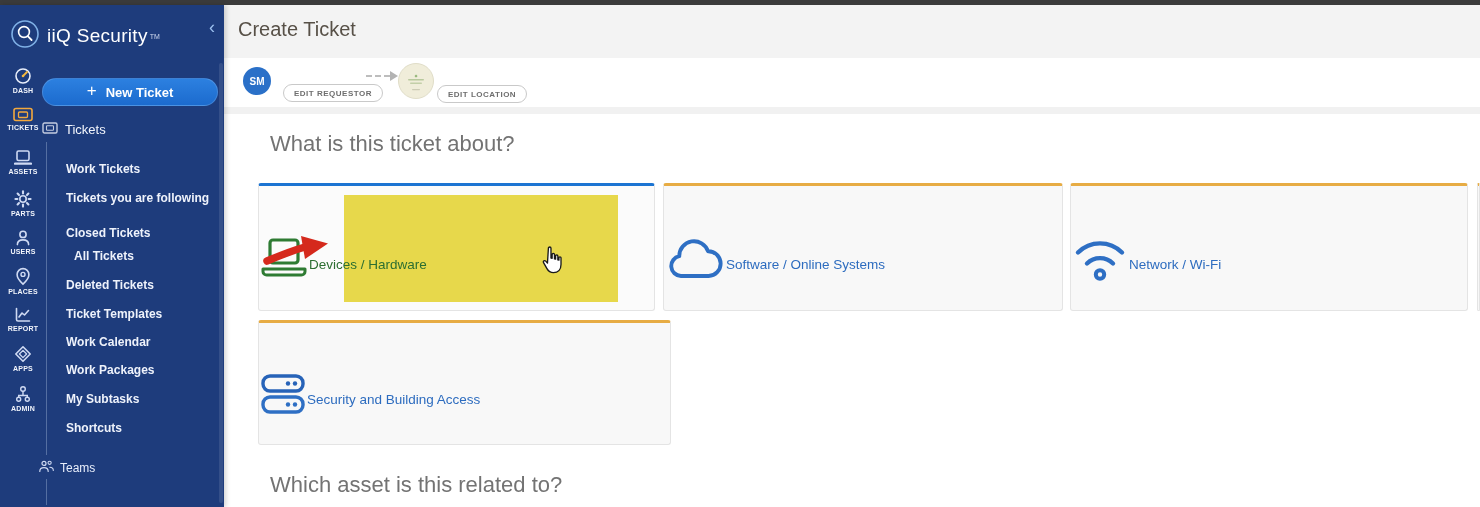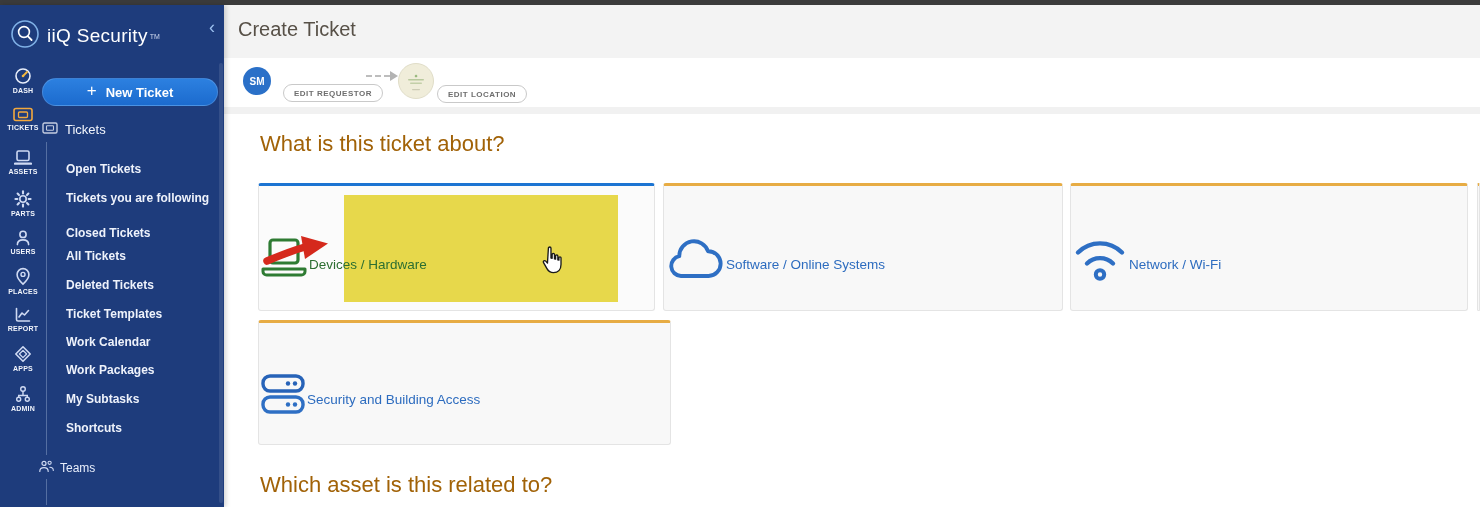--- a/index.html
+++ b/index.html
@@ -57,21 +57,21 @@
   .pill-requestor{left:59px;top:26px;}
   .pill-location{left:213px;top:27px;}
   .dash-arrow{position:absolute;left:142px;top:13px;width:32px;height:10px;}
   .dash-arrow .line{position:absolute;left:0;top:4px;width:24px;border-top:2px dashed #bdbdbd;}
   .dash-arrow .head{position:absolute;left:24px;top:0;width:0;height:0;border-left:8px solid #b3b3b3;
                     border-top:5px solid transparent;border-bottom:5px solid transparent;}
   .avatar-loc{position:absolute;left:174px;top:5px;width:36px;height:36px;border-radius:50%;
               background:#f0edda;border:1px solid #e0ddc8;box-sizing:border-box;cursor:pointer;
               overflow:hidden;}
 
-  .q-heading{position:absolute;font-size:22px;font-weight:300;color:#a16207;white-space:nowrap;}
+  .q-heading{position:absolute;font-size:22px;font-weight:300;color:#737373;white-space:nowrap;margin-left:10px;}
   .q1{left:260px;top:131px;}
   .q2{left:260px;top:472px;}
 
   .card{position:absolute;box-sizing:border-box;background:#f8f8f8;border:1px solid #e4e4e4;
         border-radius:3px;cursor:pointer;display:flex;flex-direction:row;align-items:center;
         padding-top:22px;}
   .card .icon-box{height:48px;display:flex;align-items:center;justify-content:center;z-index:2;}
   .card .card-label{margin-top:10px;font-size:13.5px;color:#2d6cbf;z-index:2;white-space:nowrap;}
   .card-amber{border-top:3px solid #e7ac44;}
   .card-blue{border-top:3px solid #1c74d2;}
@@ -211,24 +211,24 @@
           <rect x="1" y="1" width="14" height="10" rx="1.5" stroke="#c3cce0" stroke-width="1.4"></rect>
           <rect x="4.5" y="3.8" width="7" height="4.4" rx="0.8" stroke="#c3cce0" stroke-width="1.1"></rect>
         </svg>
       </span>
       <span>Tickets</span>
     </div>
 
     <div class="vdivider" style="top:137px;height:313px;"></div>
     <div class="vdivider" style="top:474px;height:26px;"></div>
 
-    <div class="submenu-item" style="top:157px;">Open Tickets</div>
+    <div class="submenu-item" style="top:157px;">Work Tickets</div>
     <div class="submenu-item" style="top:186px;">Tickets you are following</div>
     <div class="submenu-item" style="top:221px;">Closed Tickets</div>
-    <div class="submenu-item" style="top:244px;">All Tickets</div>
+    <div class="submenu-item" style="top:244px;margin-left:8px;">All Tickets</div>
     <div class="submenu-item" style="top:273px;">Deleted Tickets</div>
     <div class="submenu-item" style="top:302px;">Ticket Templates</div>
     <div class="submenu-item" style="top:330px;">Work Calendar</div>
     <div class="submenu-item" style="top:358px;">Work Packages</div>
     <div class="submenu-item" style="top:387px;">My Subtasks</div>
     <div class="submenu-item" style="top:416px;">Shortcuts</div>
 
     <div class="teams-row">
       <span>
         <svg width="17" height="13" viewBox="0 0 17 13" fill="none">

